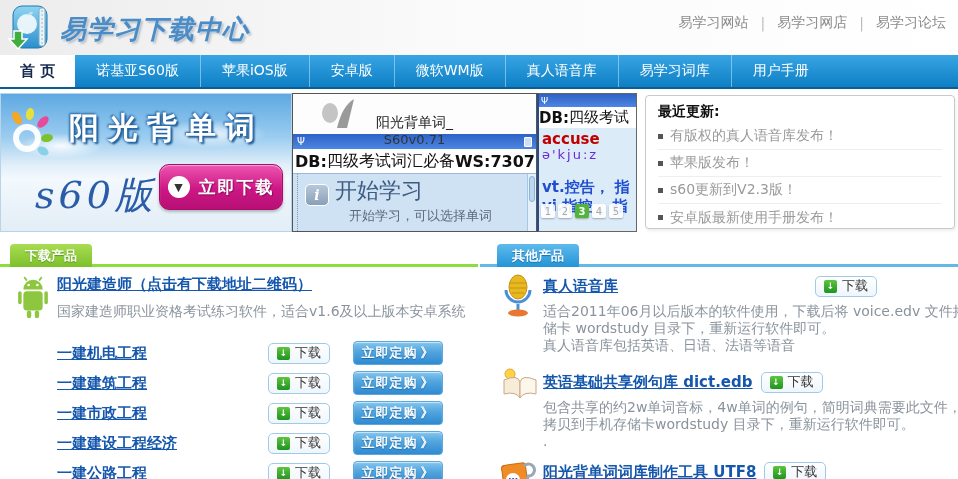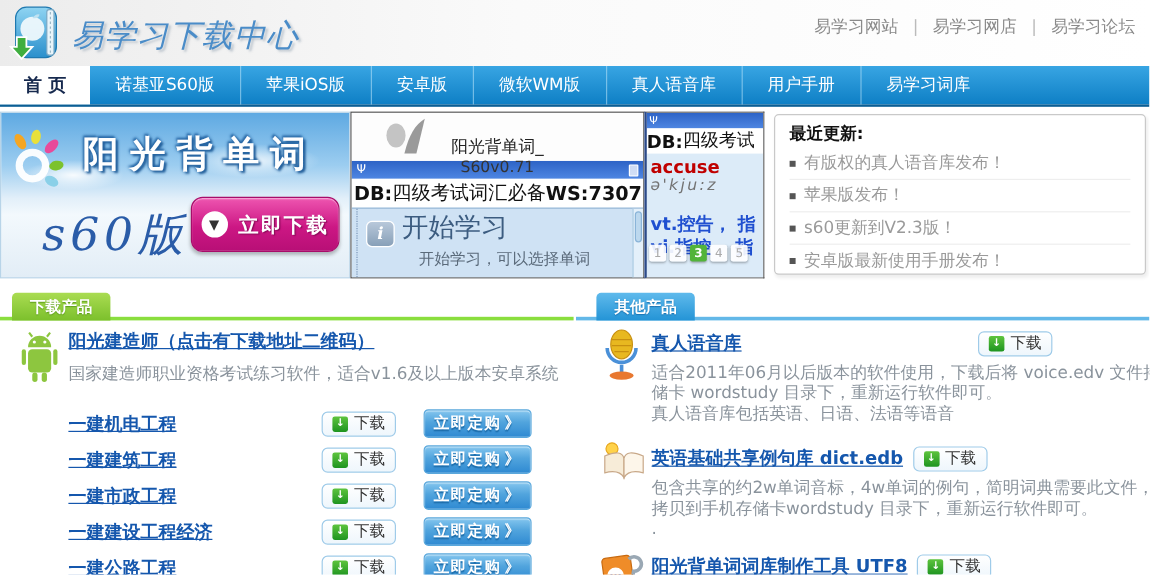--- a/index.html
+++ b/index.html
@@ -3,21 +3,21 @@
 <meta charset="utf-8">
 <style>
   * { margin:0; padding:0; box-sizing:border-box; }
   body { font-family:"DejaVu Sans","Liberation Sans",sans-serif; background:#fff; }
   .page { position:relative; width:958px; height:479px; background:#fff; overflow:hidden; }
 
   
   .topbar { position:absolute; top:0; left:0; width:958px; height:55px;
             background:linear-gradient(90deg,#ececec,#fafafa 45%,#ffffff); }
   .logo { position:absolute; left:6px; top:3px; display:flex; align-items:center; gap:8px; }
-  .logo-text { font-size:26px; font-weight:normal; font-style:italic; color:#4a8cc8;
+  .logo-text { font-size:26px; font-weight:bold; font-style:italic; color:#4a8cc8;
                text-shadow:2px 2px 2px rgba(120,140,160,.45); letter-spacing:1px; }
   .top-links { position:absolute; right:12px; top:14px; display:flex; align-items:center; gap:12px;
                font-size:14px; color:#8a8a8a; }
   .top-links a { color:#8a8a8a; text-decoration:none; cursor:pointer; }
   .top-sep { color:#bbb; }
 
   
   .nav { position:absolute; top:55px; left:0; width:958px; height:34px;
          background:linear-gradient(#38a5e3,#0e7fc5); border-bottom:2px solid #0b5e94;
          display:flex; align-items:stretch; }
@@ -75,21 +75,21 @@
   
   .phone2 { position:absolute; left:537px; top:0; width:100px; height:139px; background:#fff;
     border:1px solid #666; border-left:2px solid #2a4a8a; overflow:hidden; }
   .p2-top { height:13px; background:linear-gradient(#2d63c6,#4e86e2); color:#fff; font-size:9px;
     display:flex; align-items:center; padding-left:2px; }
   .p2-db { height:21px; display:flex; align-items:center; font-size:15px; color:#111; white-space:nowrap;
     background:#fff; }
   .p2-db b { font-weight:bold; }
   .p2-body { position:relative; height:105px; background:#dcebf8; padding:4px 0 0 3px; }
   .p2-word { color:#c00000; font-weight:bold; font-size:15px; line-height:15px; }
-  .p2-phon { color:#737373; font-size:13px; letter-spacing:2px; white-space:nowrap;font-style:italic; }
+  .p2-phon { color:#6d28d9; font-size:13px; letter-spacing:2px; white-space:nowrap; }
   .p2-m1, .p2-m2 { color:#1f4fd0; font-weight:bold; font-size:15px; white-space:nowrap; }
   .p2-m1 { margin-top:16px; }
   .pager { position:absolute; left:2px; top:76px; display:flex; gap:3px; }
   .pg { width:14px; height:14px; background:rgba(255,255,255,.9); color:#aaa; font-size:10px;
     display:flex; align-items:center; justify-content:center; border-radius:2px;
     box-shadow:0 1px 2px rgba(0,0,0,.3); cursor:pointer; }
   .pg.active { background:#52b43a; color:#fff; font-weight:bold; }
 
   
   .updates { position:absolute; left:645px; top:2px; width:310px; height:134px; background:#fff;
@@ -181,22 +181,22 @@
     </div>
   </div>
 
   <div class="nav">
     <div class="nav-item home">首 页</div>
     <div class="nav-item">诺基亚S60版</div>
     <div class="nav-item divided">苹果iOS版</div>
     <div class="nav-item divided">安卓版</div>
     <div class="nav-item divided">微软WM版</div>
     <div class="nav-item divided">真人语音库</div>
+    <div class="nav-item divided">易学习词库</div>
     <div class="nav-item divided">用户手册</div>
-    <div class="nav-item divided">易学习词库</div>
   </div>
 
   <div class="banner-row">
 
     <div class="banner-left">
       <span style="position:absolute;left:2px;top:12px;">
         <svg width="56" height="56" viewBox="0 0 56 56">
           <circle cx="24" cy="32" r="11" fill="none" stroke="#fff" stroke-width="6" opacity="0.95"></circle>
           <ellipse cx="14" cy="12" rx="4" ry="7" fill="#f5a623" transform="rotate(-30 14 12)"></ellipse>
           <ellipse cx="27" cy="8" rx="4" ry="6" fill="#e8e03a" transform="rotate(10 27 8)"></ellipse>

